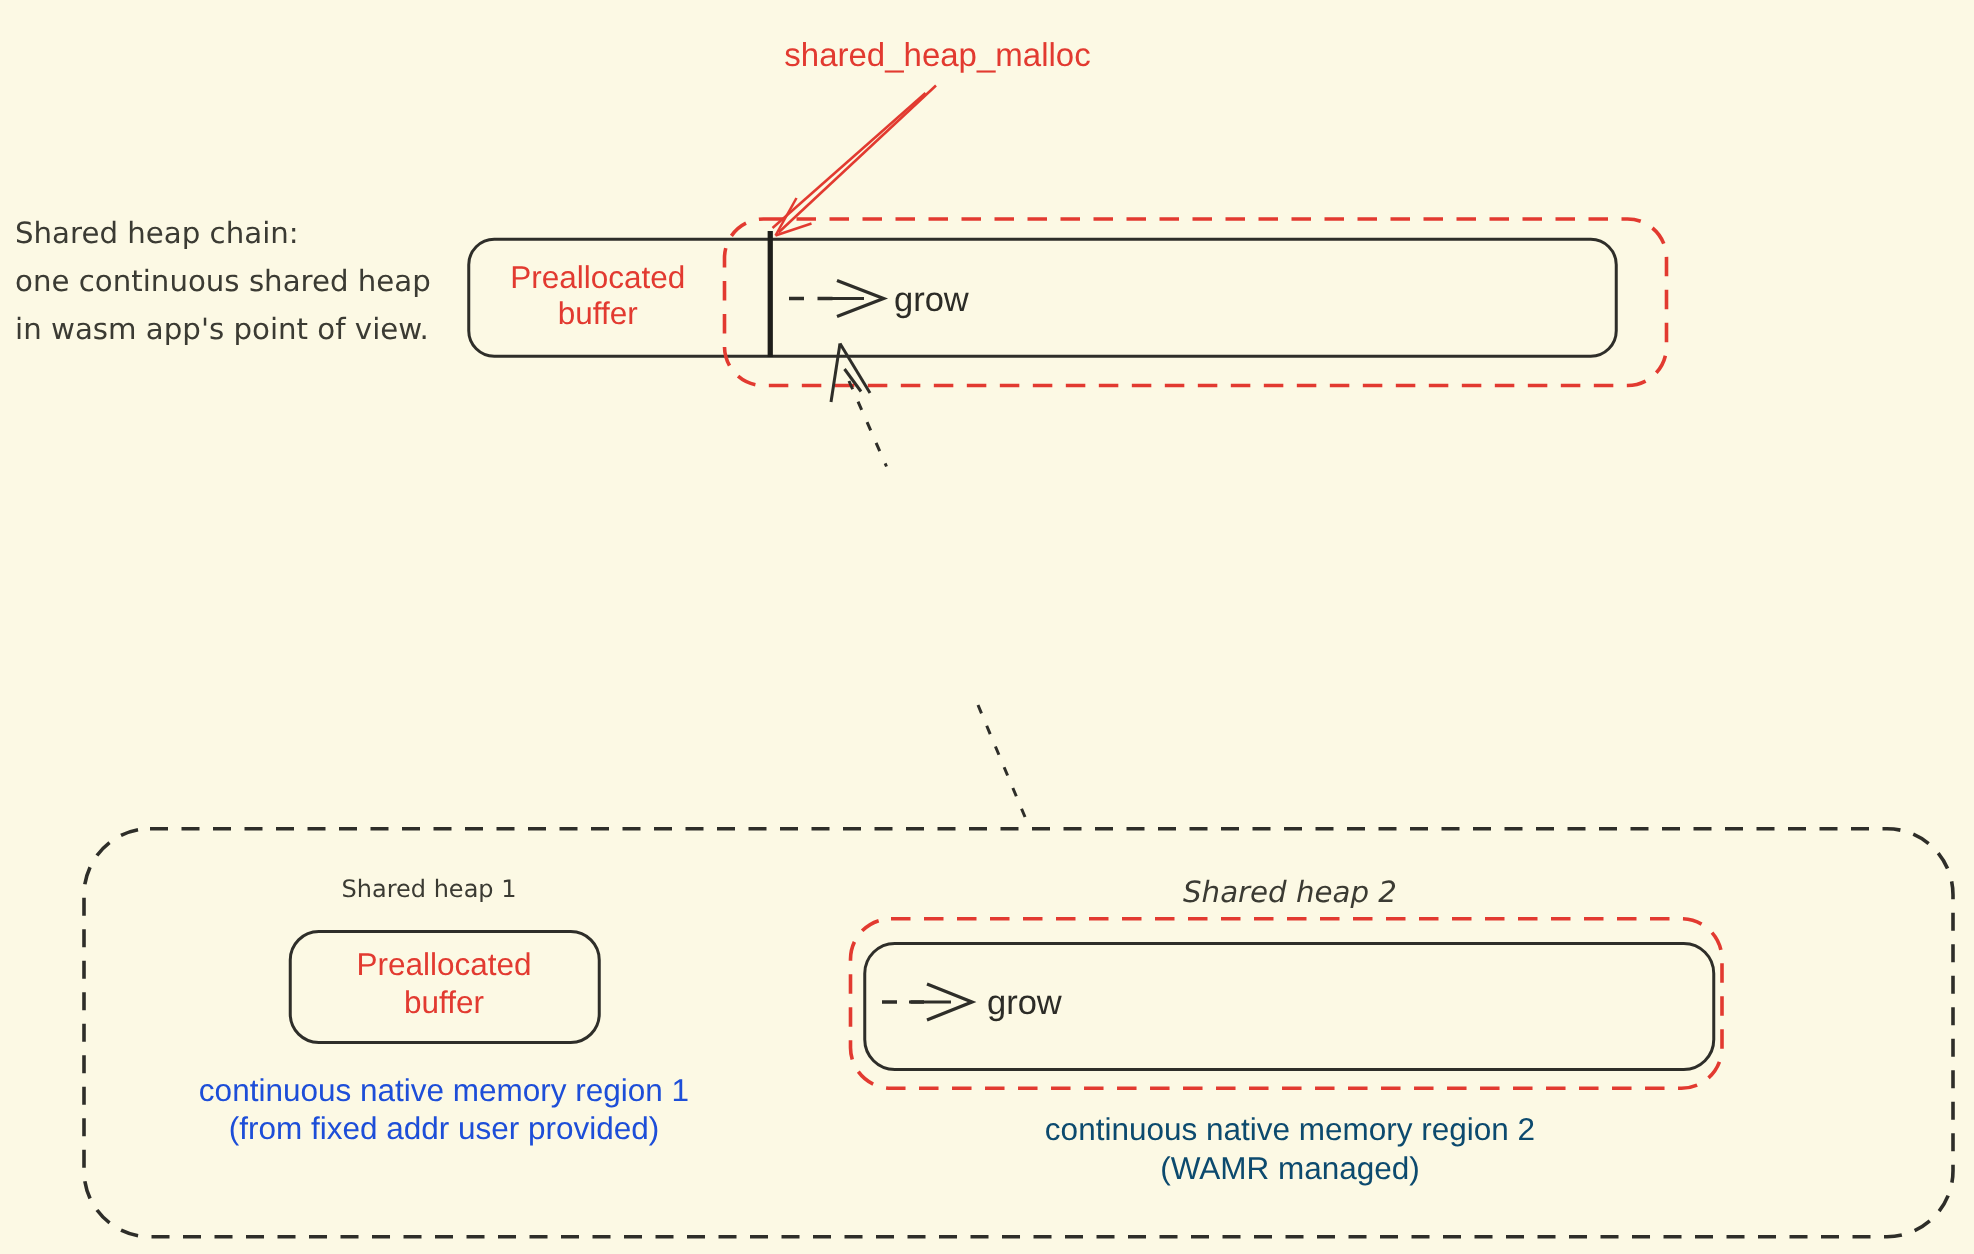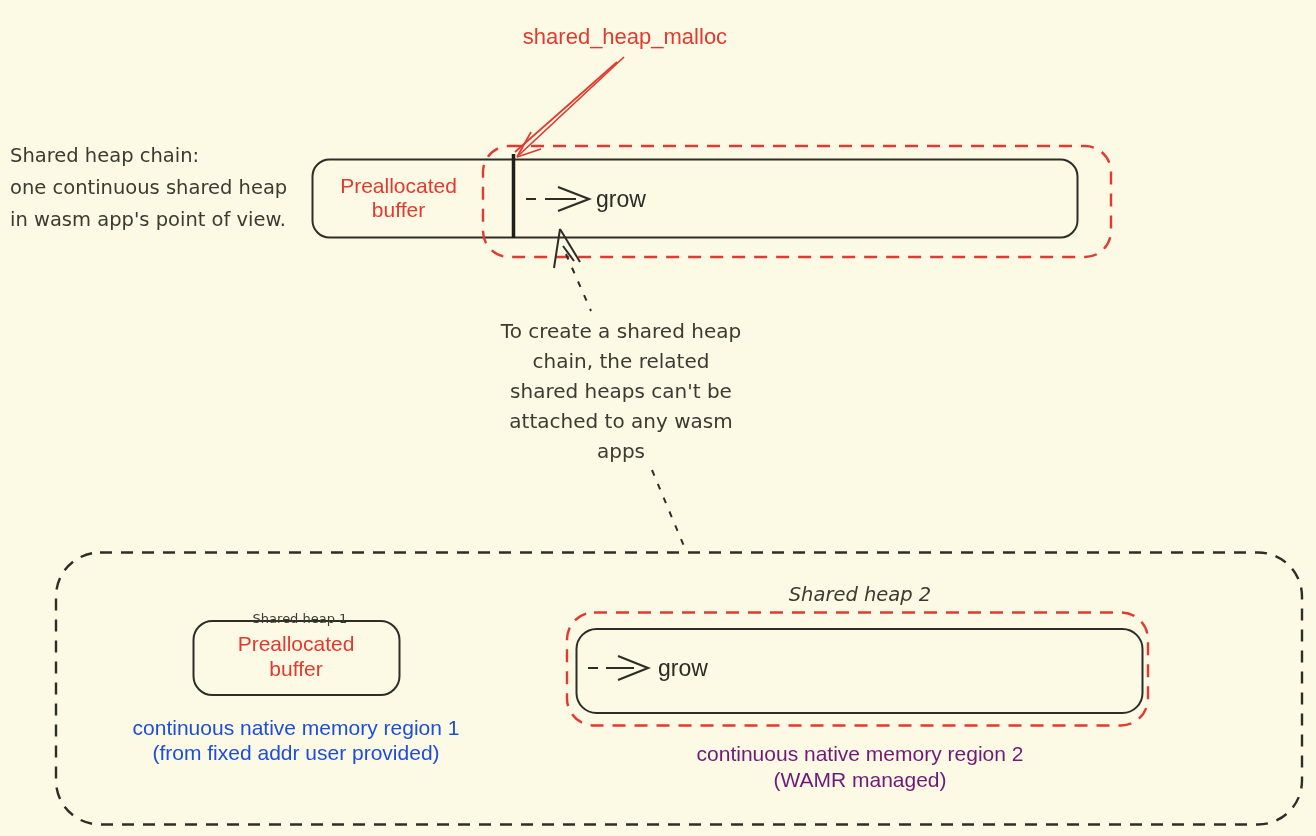--- a/index.html
+++ b/index.html
@@ -17,26 +17,26 @@
   .center{text-align:center;}
   .red{color:var(--red);}
   .rounded-font{font-family:"DejaVu Sans",sans-serif;}
   .arial-font{font-family:"Liberation Sans",sans-serif;}
 
   .malloc-label{left:505px;top:24px;width:240px;font-size:22px;line-height:26px;}
   .description{left:10px;top:140px;width:310px;font-size:19.5px;line-height:32px;color:var(--text);}
   .prealloc-top{left:317px;top:174px;width:163px;font-size:21px;line-height:24px;}
   .grow-top{left:596px;top:186px;font-size:23px;color:#2c2c27;}
   .annotation{left:485px;top:316px;width:272px;font-size:20px;line-height:30px;color:var(--text);}
-  .heap1-title{left:200px;top:583px;width:200px;font-size:13px;margin-top:28px;}
+  .heap1-title{left:186px;top:583px;width:200px;font-size:16px;}
   .heap2-title{left:760px;top:583px;width:200px;font-size:19.5px;font-style:italic;}
   .prealloc-bottom{left:215px;top:631px;width:162px;font-size:21px;line-height:25px;}
   .caption1{left:96px;top:715px;width:400px;font-size:21px;line-height:25px;color:#1d4ed8;}
   .grow-bottom{left:658px;top:655px;font-size:23px;color:#2c2c27;}
-  .caption2{left:660px;top:741px;width:400px;font-size:21px;line-height:26px;color:#701a75;}
+  .caption2{left:660px;top:741px;width:400px;font-size:21px;line-height:26px;color:#0c4a6e;}
 
   svg.overlay{position:absolute;left:0;top:0;width:1316px;height:836px;}
   .stroke-ink{stroke:var(--ink);fill:none;}
   .stroke-red{stroke:var(--red);fill:none;}
 </style>
 </head>
 <body>
 
 <div class="canvas">
 
@@ -90,25 +90,20 @@
 one continuous shared heap
 in wasm app's point of view.</div>
 
   <div class="abs center red arial-font malloc-label">shared_heap_malloc</div>
 
   <div class="abs center red arial-font prealloc-top">Preallocated
 buffer</div>
 
   <div class="abs arial-font grow-top">grow</div>
 
-  <div class="abs center rounded-font annotation">To create a shared heap
-chain, the related
-shared heaps can't be
-attached to any wasm
-apps</div>
 
   <div class="abs center rounded-font heap1-title">Shared heap 1</div>
 
   <div class="abs center rounded-font heap2-title">Shared heap 2</div>
 
   <div class="abs center red arial-font prealloc-bottom">Preallocated
 buffer</div>
 
   <div class="abs center arial-font caption1">continuous native memory region 1
 (from fixed addr user provided)</div>

